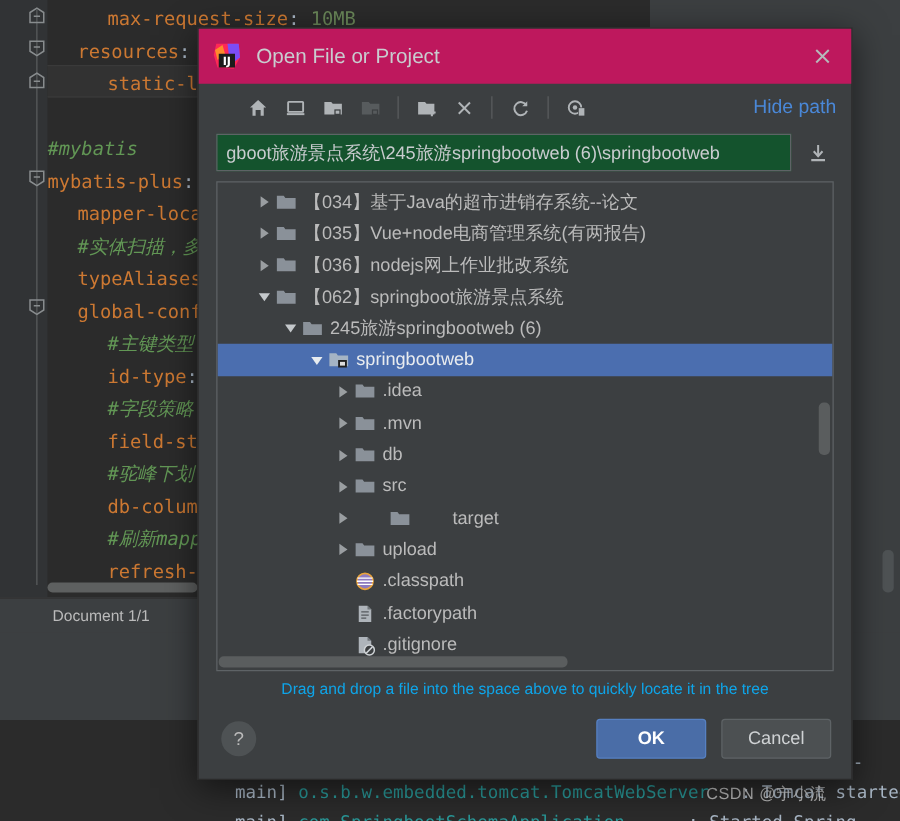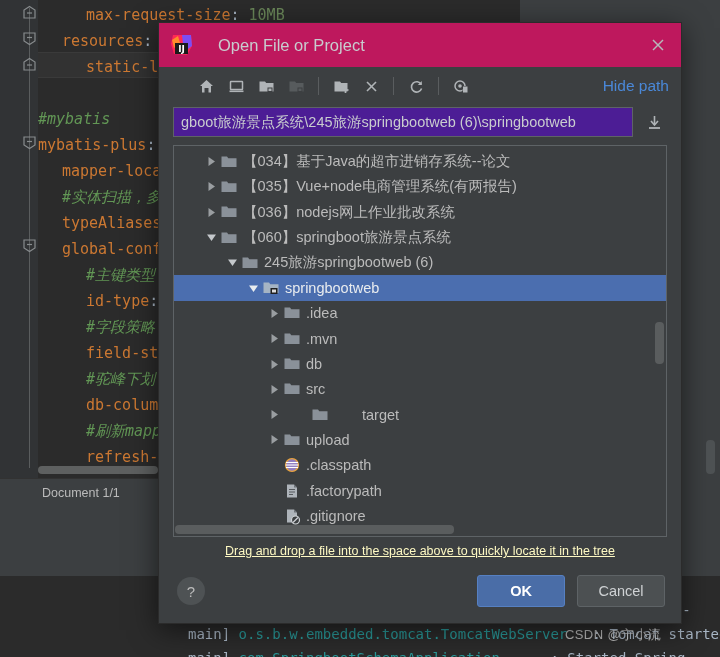--- a/index.html
+++ b/index.html
@@ -113,21 +113,21 @@
     display: flex; flex-direction: column;
   }
   .dlg-titlebar {
     height: 44px; flex: none;
     display: flex; align-items: center;
     padding: 0 8px 0 10px;
     background: #be185d;
   }
   .dlg-appicon { width: 26px; height: 26px; flex: none; }
   .dlg-title {
-    margin-left: 23px; color: #c9cccf; font-size: 16.5px;
+    margin-left: 10px; color: #c9cccf; font-size: 16.5px;
     flex: 1; white-space: nowrap; overflow: hidden;
   }
   .dlg-close {
     width: 30px; height: 30px; flex: none;
     display: flex; align-items: center; justify-content: center;
     cursor: pointer; border-radius: 3px;
   }
   .dlg-close svg { display: block; }
 
   .dlg-toolbar {
@@ -149,21 +149,21 @@
   .hide-path-link {
     color: #4a88d8; font-size: 15.5px; cursor: pointer; white-space: nowrap;
   }
 
   .dlg-pathrow {
     flex: none; display: flex; align-items: center;
     padding: 2px 12px 8px 14px;
   }
   .path-input {
     flex: 1; height: 30px;
-    background: #4c1d95;
+    background: #14532d;
     border: 1px solid #5e6366;
     color: #c9cccf;
     font-size: 14.5px;
     font-family: "Liberation Sans", "DejaVu Sans", sans-serif;
     padding: 0 7px;
     outline: none;
     min-width: 0;
   }
   .path-dl-btn {
     width: 30px; height: 28px; flex: none; margin-left: 6px;
@@ -207,21 +207,21 @@
   }
   .tree-hscroll {
     position: absolute; left: 1px; bottom: 2px;
     width: 279px; height: 9px;
     background: #5a5d5e; border-radius: 4px;
   }
 
   .dlg-hint {
     flex: none; height: 28px;
     display: flex; align-items: center; justify-content: center;
-    color: #fef9c3; font-size: 12.5px; text-decoration: underline;
+    color: #0ea5e9; font-size: 12.5px;
   }
 
   .dlg-buttons {
     flex: none; height: 58px;
     display: flex; align-items: center;
     padding: 0 16px 6px 18px;
   }
   .help-btn {
     width: 28px; height: 28px; flex: none;
     border-radius: 50%;
@@ -461,21 +461,21 @@
             <span class="twisty">
               <svg width="11" height="11" viewBox="0 0 11 11">
                 <path d="M1 2.5 L10 2.5 L5.5 9 Z" fill="#c4c8cb"></path>
               </svg>
             </span>
             <span class="ficon">
               <svg width="18" height="18" viewBox="0 0 18 18">
                 <path d="M1.5 3.5 L7 3.5 L8.3 5.3 L16.5 5.3 L16.5 14 L1.5 14 Z" fill="#8a9199"></path>
               </svg>
             </span>
-            <span class="tlabel">【060】springboot旅游景点系统</span>
+            <span class="tlabel">【062】springboot旅游景点系统</span>
           </div>
           <div class="tree-row" style="padding-left: 50px;">
             <span class="twisty">
               <svg width="11" height="11" viewBox="0 0 11 11">
                 <path d="M1 2.5 L10 2.5 L5.5 9 Z" fill="#c4c8cb"></path>
               </svg>
             </span>
             <span class="ficon">
               <svg width="18" height="18" viewBox="0 0 18 18">
                 <path d="M1.5 3.5 L7 3.5 L8.3 5.3 L16.5 5.3 L16.5 14 L1.5 14 Z" fill="#8a9199"></path>

